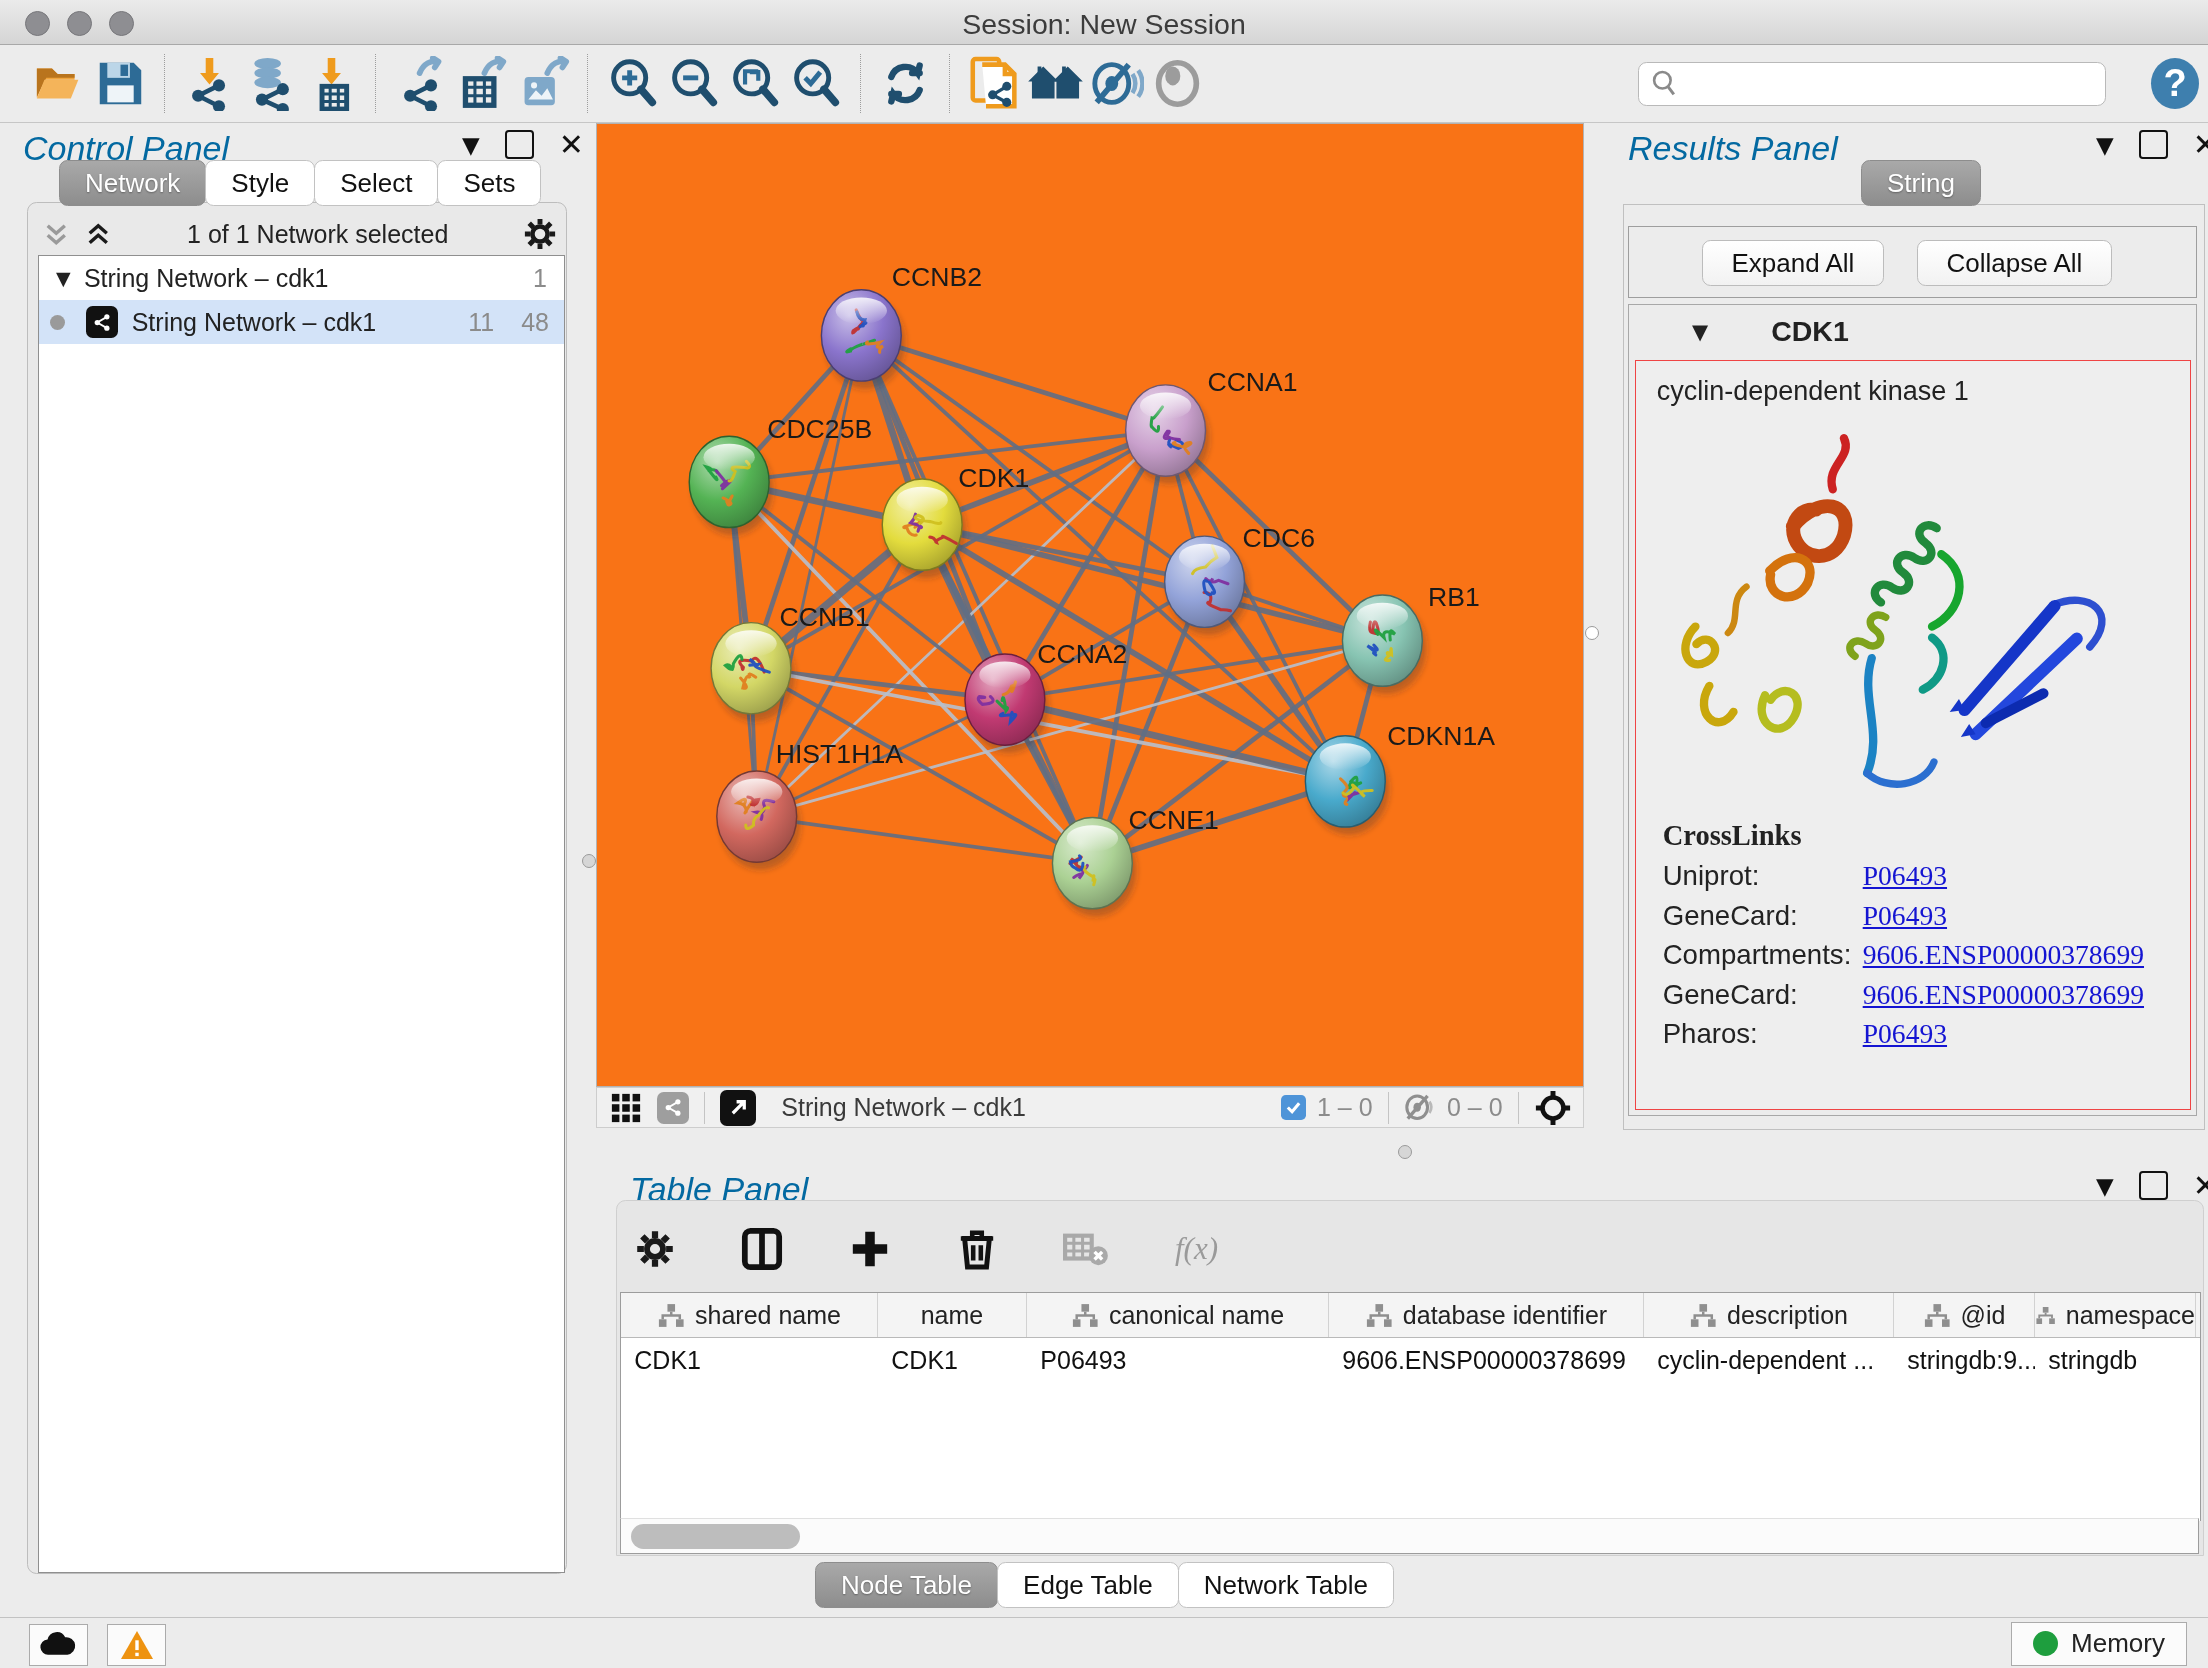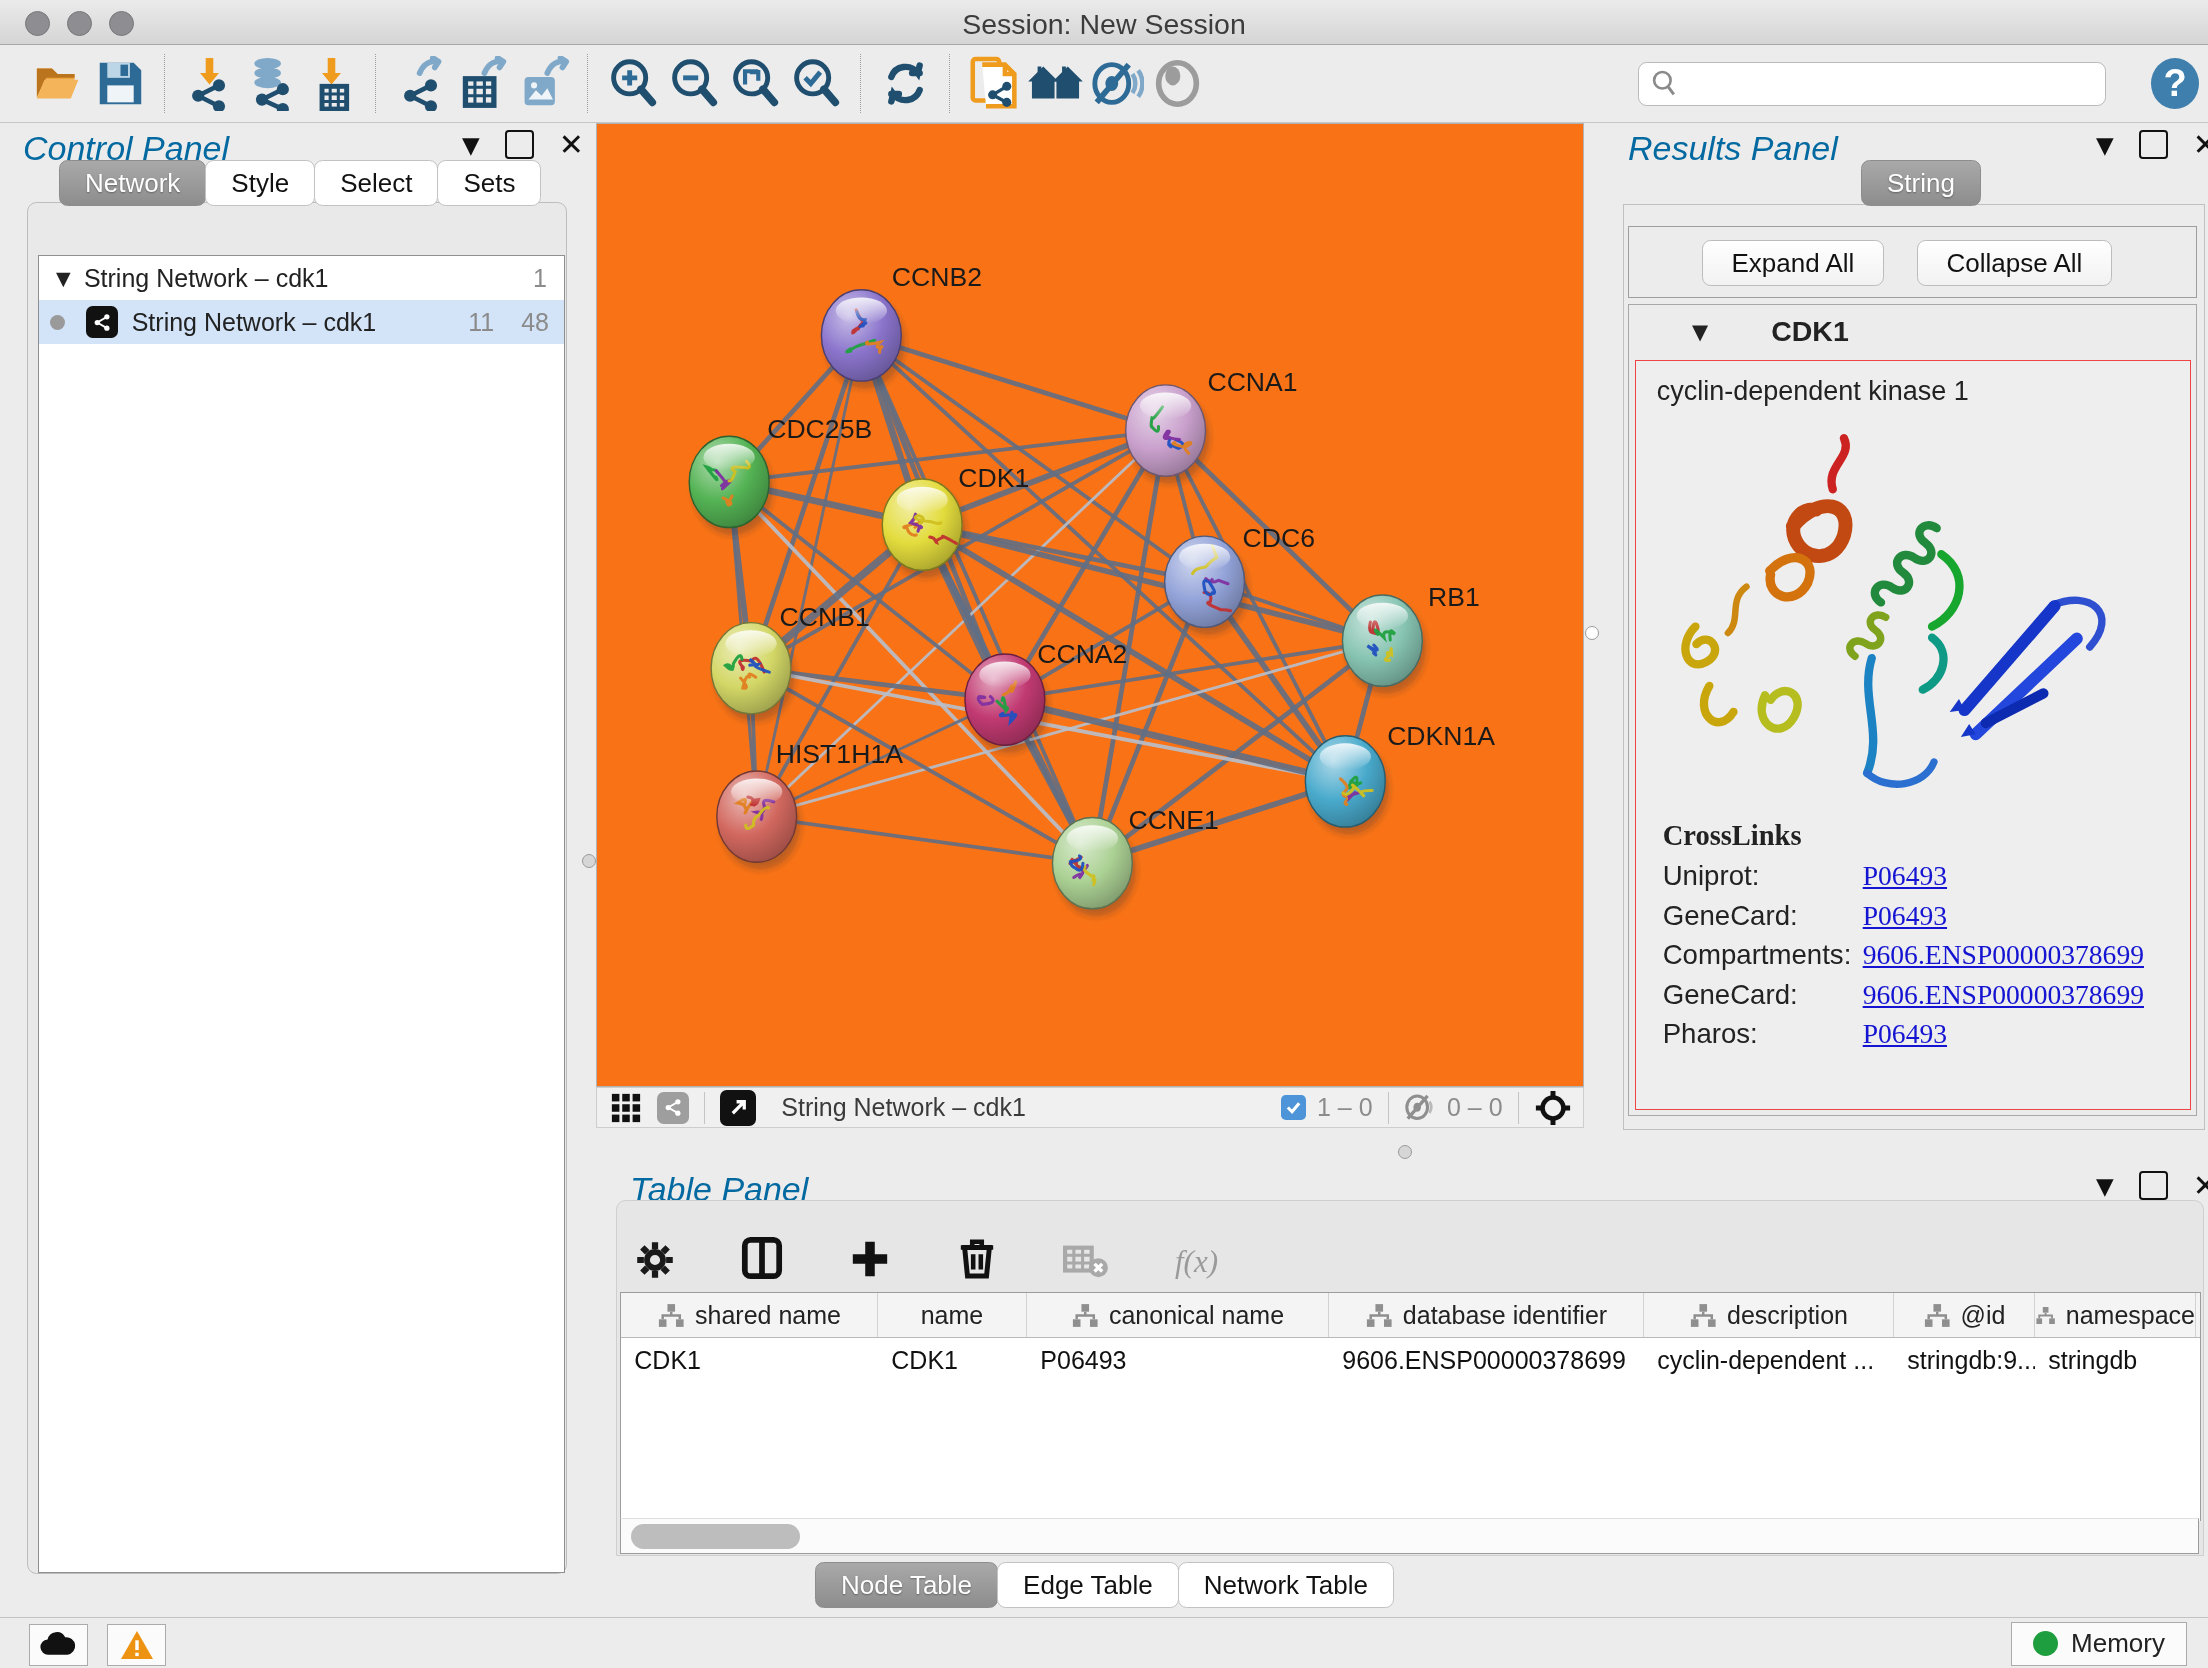--- a/index.html
+++ b/index.html
@@ -52,21 +52,21 @@
   .btn{height:44px;background:linear-gradient(#ffffff,#f2f2f2);border:1px solid #bcbcbc;border-radius:8.6px;
     font-size:26px;color:#111;display:inline-flex;align-items:center;justify-content:center;padding:0 28.5px;}
   .rp-section{position:absolute;left:1628px;top:304px;width:567px;height:810px;border:1px solid #a8a8a8;background:#ececec;}
   .rp-inner{position:absolute;left:5.7px;top:55px;width:554px;height:748px;border:1px solid #ef4444;background:#eeeeee;overflow:hidden;}
   .xl-row{display:flex;margin:7.6px 0 7.6px 27px;}
   .xl-label{width:200px;font-family:Liberation Sans, sans-serif;font-size:27.6px;}
   .xl-link{font-family:"Liberation Serif",serif;font-size:27.6px;color:#1414d2;text-decoration:underline;}
   
   .tp-box{position:absolute;left:616px;top:1200px;width:1586px;height:354px;background:#e6e6e6;
     border:1px solid #cfcfcf;border-radius:9.5px 9.5px 0 0;}
-  .tp-toolbar{position:absolute;left:635px;top:1217px;height:63px;display:flex;align-items:flex-end;gap:66px;}
+  .tp-toolbar{position:absolute;left:635px;top:1217px;height:63px;display:flex;align-items:center;gap:66px;}
   .tbl{position:absolute;left:620px;top:1292px;width:1579px;background:#fff;border:1px solid #9c9c9c;border-bottom:none;}
   .thead{display:flex;background:#f4f4f4;border-bottom:1px solid #b9b9b9;height:44px;}
   .th{display:flex;align-items:center;justify-content:center;gap:9.5px;font-size:25px;color:#222;
       border-right:1px solid #d2d2d2;box-sizing:border-box;overflow:hidden;white-space:nowrap;}
   .trow{display:flex;height:44px;background:#fff;}
   .td{font-size:25px;color:#111;padding-left:13.3px;display:flex;align-items:center;box-sizing:border-box;overflow:hidden;white-space:nowrap;}
   .hscroll{position:absolute;left:620px;top:1518px;width:1579px;height:36px;background:#fbfbfb;border:1px solid #9c9c9c;border-top:1px solid #e0e0e0;box-sizing:border-box;}
   .hthumb{position:absolute;left:9.5px;top:4.8px;width:169px;height:25px;background:#bdbdbd;border-radius:12.4px;}
   .tp-tabs{position:absolute;left:0;top:1562px;width:2208px;display:flex;justify-content:center;gap:0;}
   
@@ -266,20 +266,35 @@
   </div>
 
   <div class="cp-box"></div>
   <div class="abs" id="ctl-tabs" style="left:59px;top:160px;display:flex;">
       <div class="tab active">Network</div>
       <div class="tab">Style</div>
       <div class="tab">Select</div>
       <div class="tab">Sets</div>
     </div>
 
+  <div class="abs" style="left:38px;top:215px;width:525px;height:38px;display:flex;align-items:center;">
+    <svg width="28.5" height="28.5" viewBox="0 0 15 15" style="margin-left:3.8px">
+        <path d="M3 3l4.5 4L12 3M3 8l4.5 4L12 8" stroke="#9a9a9a" stroke-width="1.8" fill="none"></path>
+      </svg>
+    <svg width="28.5" height="28.5" viewBox="0 0 15 15" style="margin-left:13.3px">
+        <path d="M3 12l4.5-4L12 12M3 7l4.5-4L12 7" stroke="#1a1a1a" stroke-width="1.8" fill="none"></path>
+      </svg>
+    <div style="flex:1;text-align:center;font-size:25px;">1 of 1 Network selected</div>
+    <svg width="34" height="34" viewBox="0 0 18 18" style="margin-right:5.7px">
+        <circle cx="9" cy="9" r="4" fill="none" stroke="#1a1a1a" stroke-width="2.4"></circle>
+        <g stroke="#1a1a1a" stroke-width="2.6">
+          <path d="M9 1v3M9 14v3M1 9h3M14 9h3M3.3 3.3l2.2 2.2M12.5 12.5l2.2 2.2M3.3 14.7l2.2-2.2M12.5 5.5l2.2-2.2"></path>
+        </g>
+      </svg>
+  </div>
 
   <div class="cp-list">
     <div class="cp-row">
       <span class="dj" style="margin:0 13.3px 0 17px;font-size:19px;">▼</span>
       <span>String Network – cdk1</span>
       <span class="gray" style="margin-left:auto;margin-right:17px;">1</span>
     </div>
     <div class="cp-row sel">
       <span style="width:15px;height:15px;border-radius:50%;background:#9a9a9a;margin:0 21px 0 11.4px;"></span>
       <span class="sharebox">

